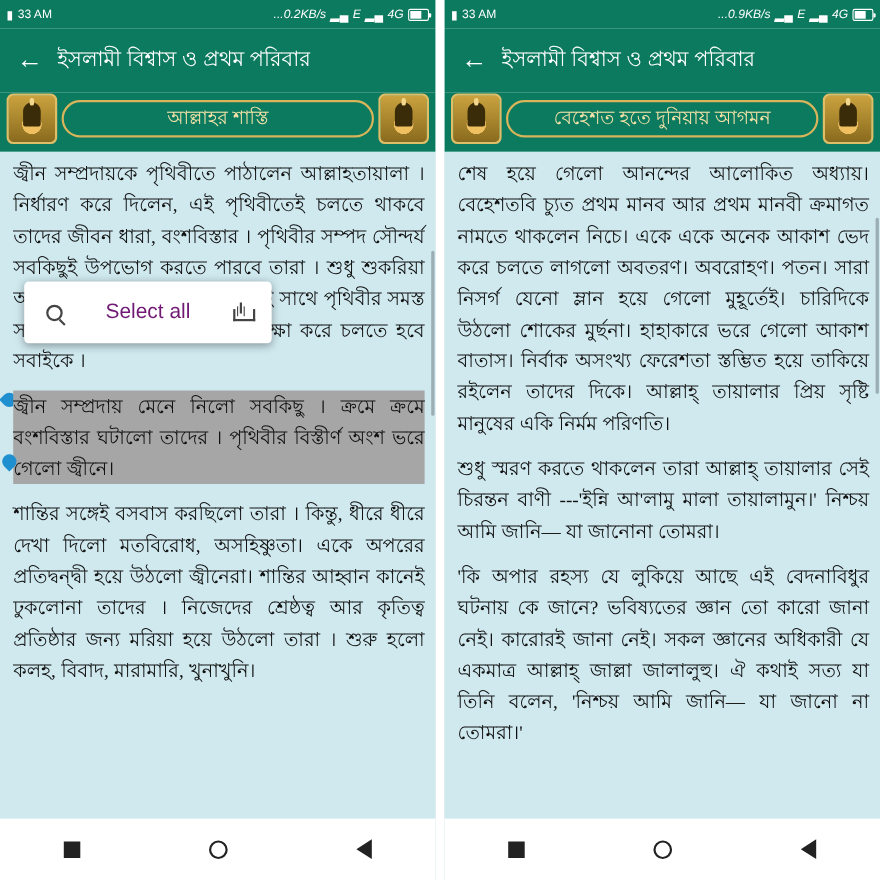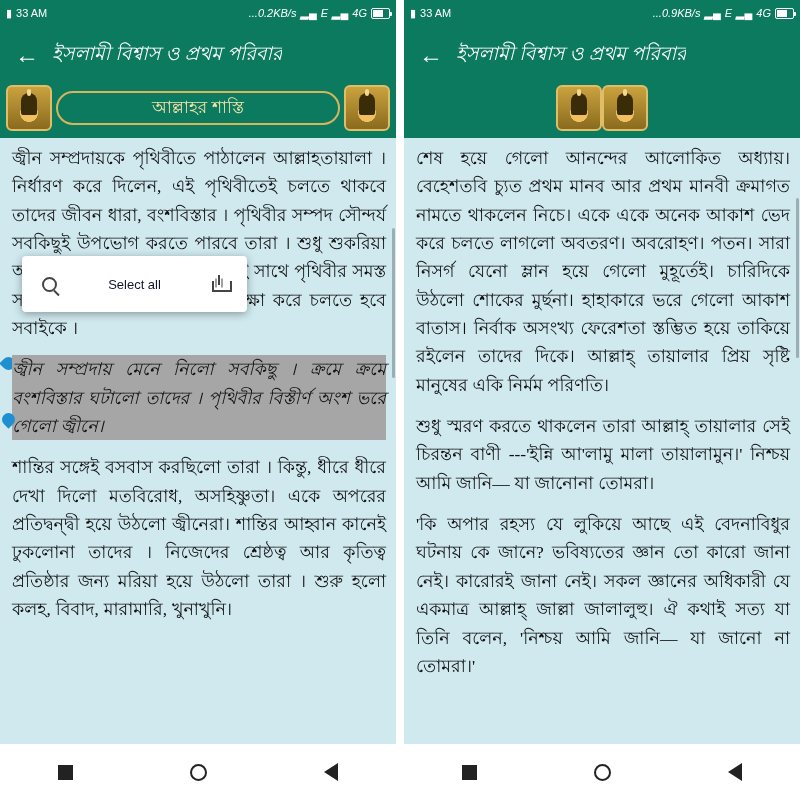--- a/index.html
+++ b/index.html
@@ -63,21 +63,20 @@
     display: flex; align-items: center; justify-content: center;
     color: #ffffff; font-size: 24px; line-height: 1;
     cursor: pointer;
   }
   .appbar-title {
     color: #ffffff;
     font-size: 19px;
     margin-left: 8px;
     white-space: nowrap;
     overflow: hidden;
-    font-style: italic;
   }
   
   .banner {
     height: 54px;
     background: #0c7a5f;
     display: flex; align-items: center; justify-content: center;
     position: relative;
     flex: 0 0 auto;
     padding: 0 6px 6px 6px;
     text-align: right;
@@ -132,21 +131,20 @@
     font-size: 17.5px;
     line-height: 1.62;
     color: #111111;
     text-align: justify;
     margin-bottom: 13px;
     word-spacing: 0.5px;
   }
   .para.highlighted {
     background: #a6a6a6;
     position: relative;
-    font-style: italic;
   }
   
   .sel-handle {
     position: absolute;
     width: 13px; height: 13px;
     background: #1f8fd0;
     border-radius: 50% 50% 50% 0;
   }
   .sel-handle.left { transform: rotate(45deg); }
   .sel-handle.right { transform: rotate(-45deg); }
@@ -158,21 +156,21 @@
     background: #ffffff;
     border-radius: 4px;
     box-shadow: 0 2px 8px rgba(0,0,0,.35);
     display: flex; align-items: center;
     z-index: 20;
   }
   .ctx-item {
     flex: 1 1 auto;
     height: 100%;
     display: flex; align-items: center; justify-content: center;
-    font-size: 13px; color: #0f172a;
+    font-size: 19px; color: #701a75;
     cursor: pointer;
   }
   .ctx-item.icon-only { flex: 0 0 54px; }
   .mag {
     width: 15px; height: 15px;
     border: 2px solid #444; border-radius: 50%;
     position: relative; display: inline-block;
   }
   .mag::after {
     content: ""; position: absolute; right: -5px; bottom: -4px;
@@ -300,20 +298,21 @@
       </div>
     </div>
 
     <div class="appbar">
       <div class="back-btn">←</div>
       <div class="appbar-title">ইসলামী বিশ্বাস  ও প্রথম পরিবার</div>
     </div>
 
     <div class="banner">
       <div class="ornament"></div>
+      <div class="chapter-pill">বেহেশত হতে দুনিয়ায় আগমন</div>
       <div class="ornament"></div>
     </div>
 
     <div class="reader">
       <p class="para">শেষ হয়ে গেলো আনন্দের আলোকিত অধ্যায়। বেহেশতবি চ্যুত প্রথম মানব আর প্রথম মানবী ক্রমাগত নামতে থাকলেন নিচে। একে একে অনেক আকাশ ভেদ করে চলতে লাগলো অবতরণ। অবরোহণ। পতন। সারা নিসর্গ যেনো ম্লান হয়ে গেলো মুহূর্তেই। চারিদিকে উঠলো শোকের মুর্ছনা। হাহাকারে ভরে গেলো আকাশ বাতাস। নির্বাক অসংখ্য ফেরেশতা স্তম্ভিত হয়ে তাকিয়ে রইলেন তাদের দিকে। আল্লাহ্ তায়ালার প্রিয় সৃষ্টি মানুষের একি নির্মম পরিণতি।</p>
       <p class="para">শুধু স্মরণ করতে থাকলেন তারা আল্লাহ্ তায়ালার সেই চিরন্তন বাণী ---'ইন্নি আ'লামু মালা তায়ালামুন।' নিশ্চয় আমি জানি— যা জানোনা তোমরা।</p>
       <p class="para">'কি অপার রহস্য যে লুকিয়ে আছে এই বেদনাবিধুর ঘটনায় কে জানে? ভবিষ্যতের জ্ঞান তো কারো জানা নেই। কারোরই জানা নেই। সকল জ্ঞানের অধিকারী যে একমাত্র আল্লাহ্ জাল্লা জালালুহু। ঐ কথাই সত্য যা তিনি বলেন, 'নিশ্চয় আমি জানি— যা জানো না তোমরা।'</p>
       <div class="scroll-thumb" style="top:60px; height:160px;"></div>
     </div>
 

